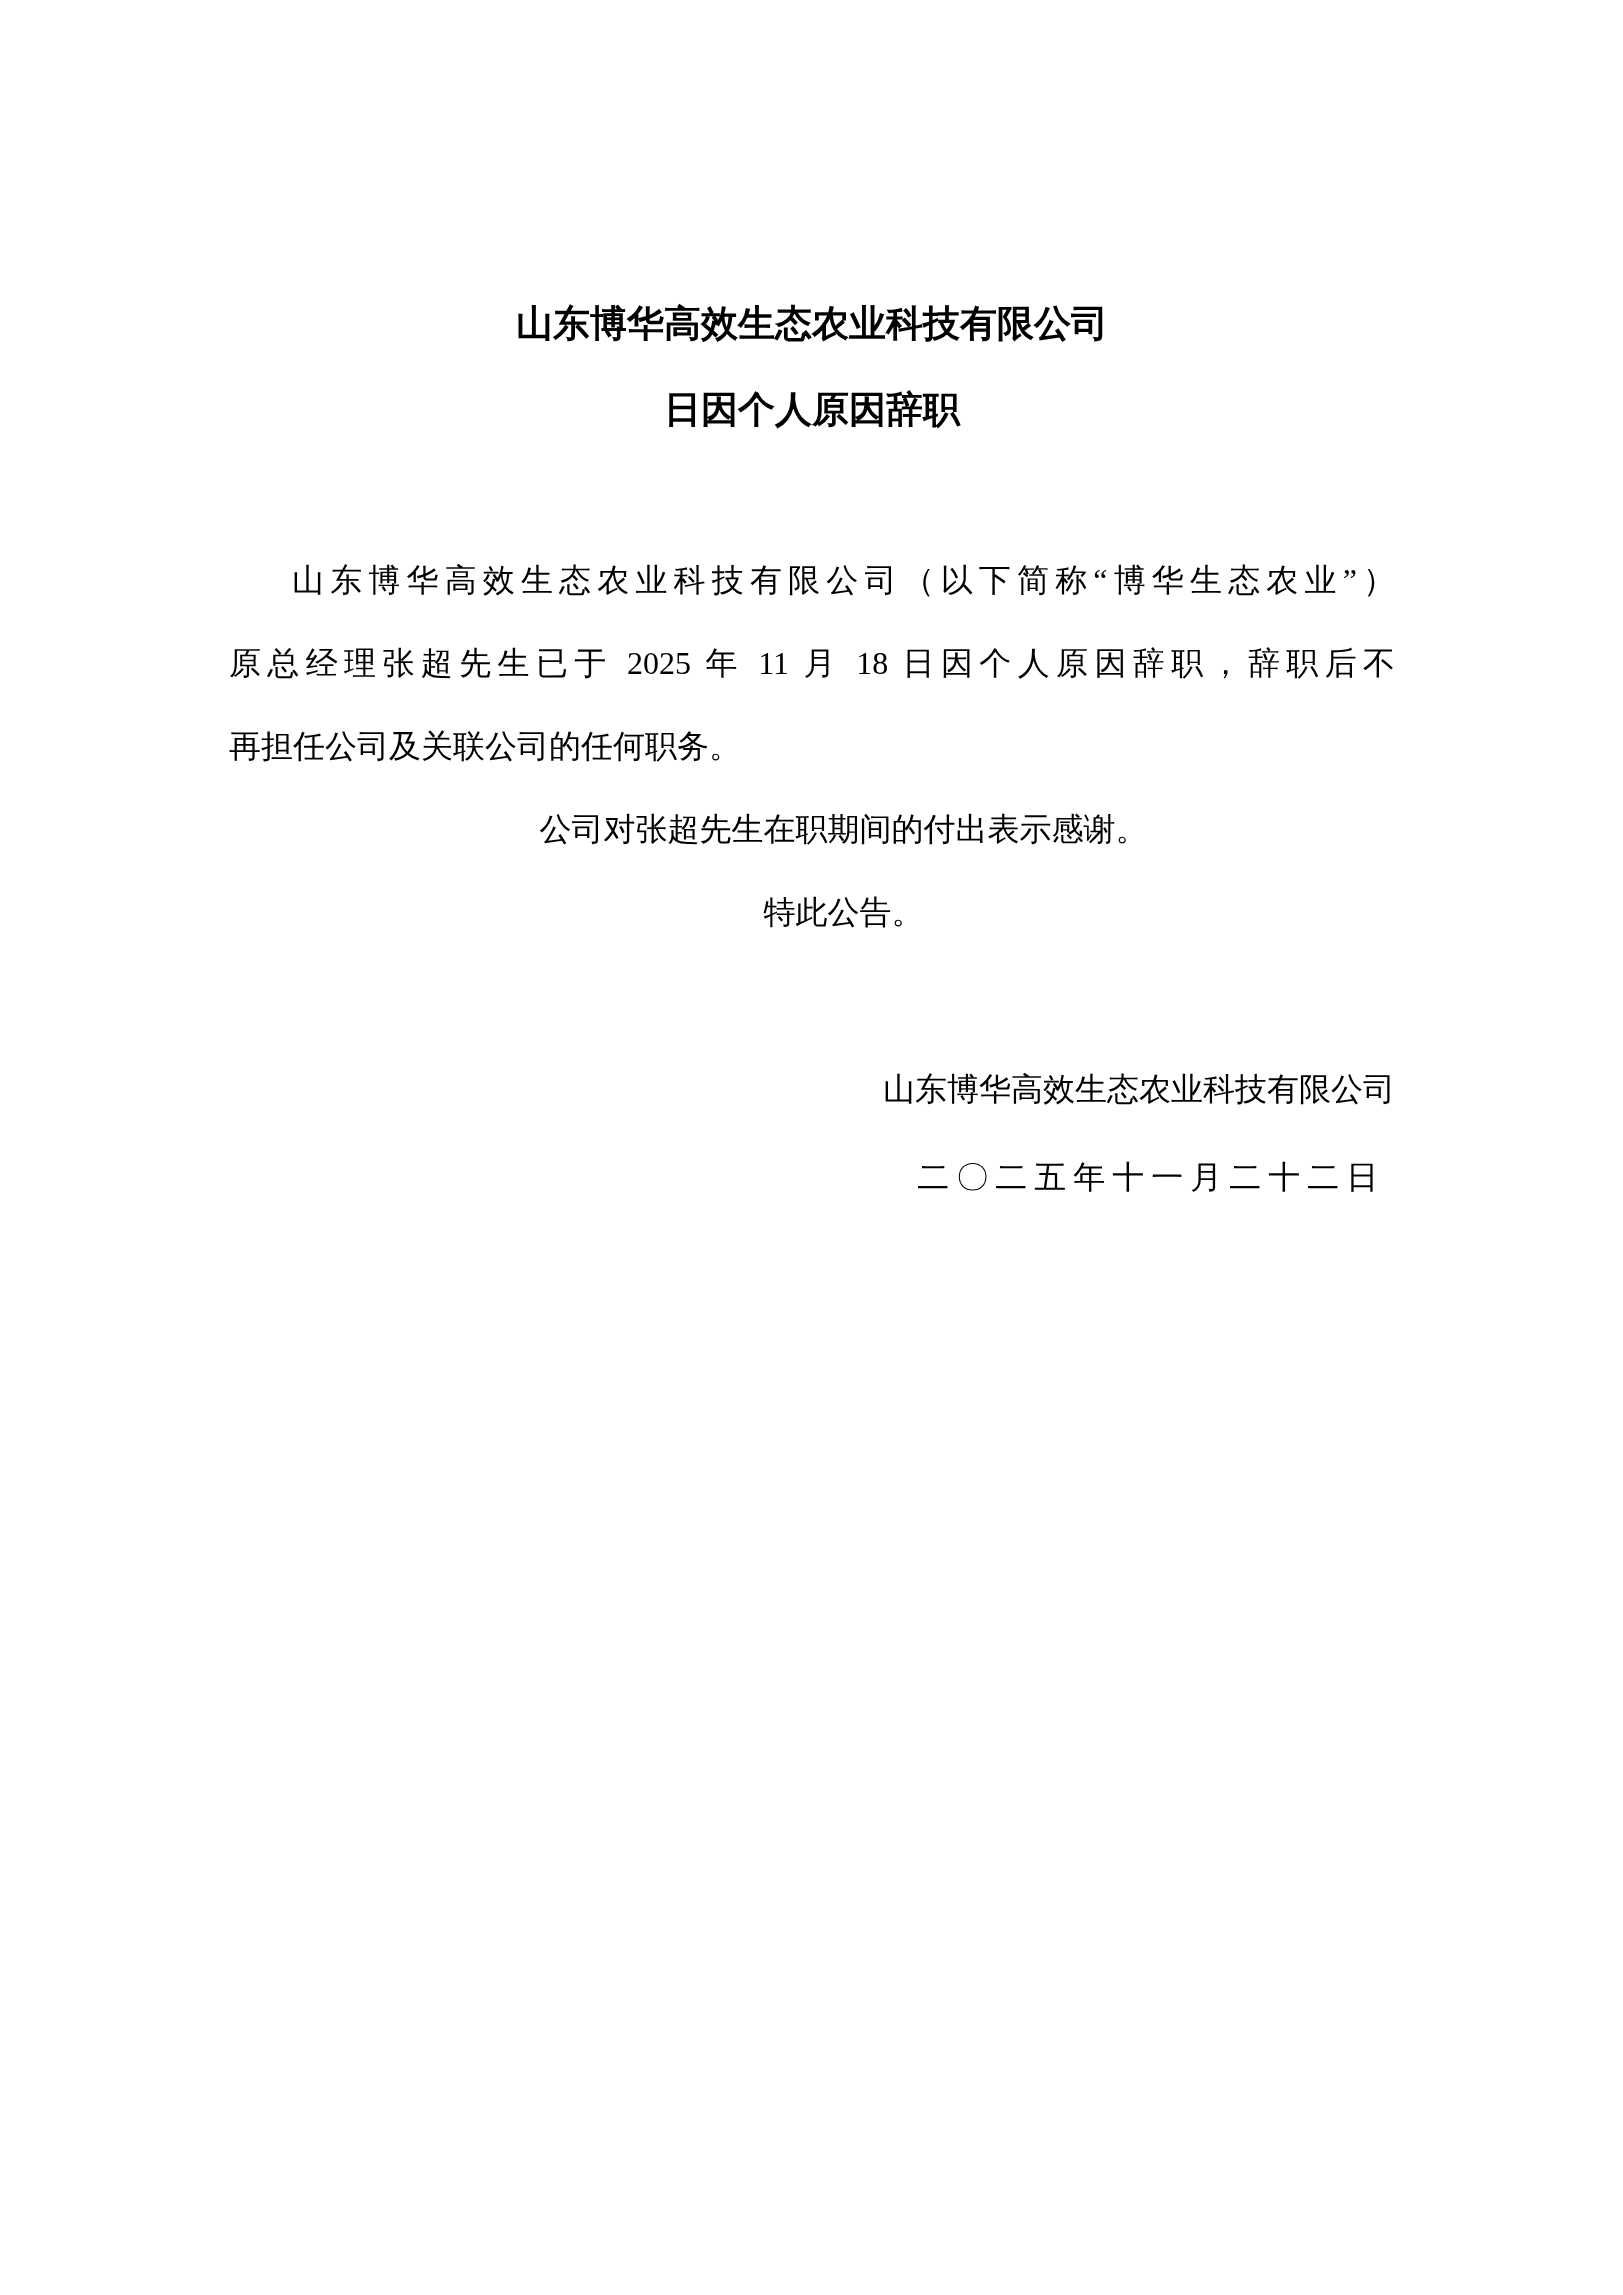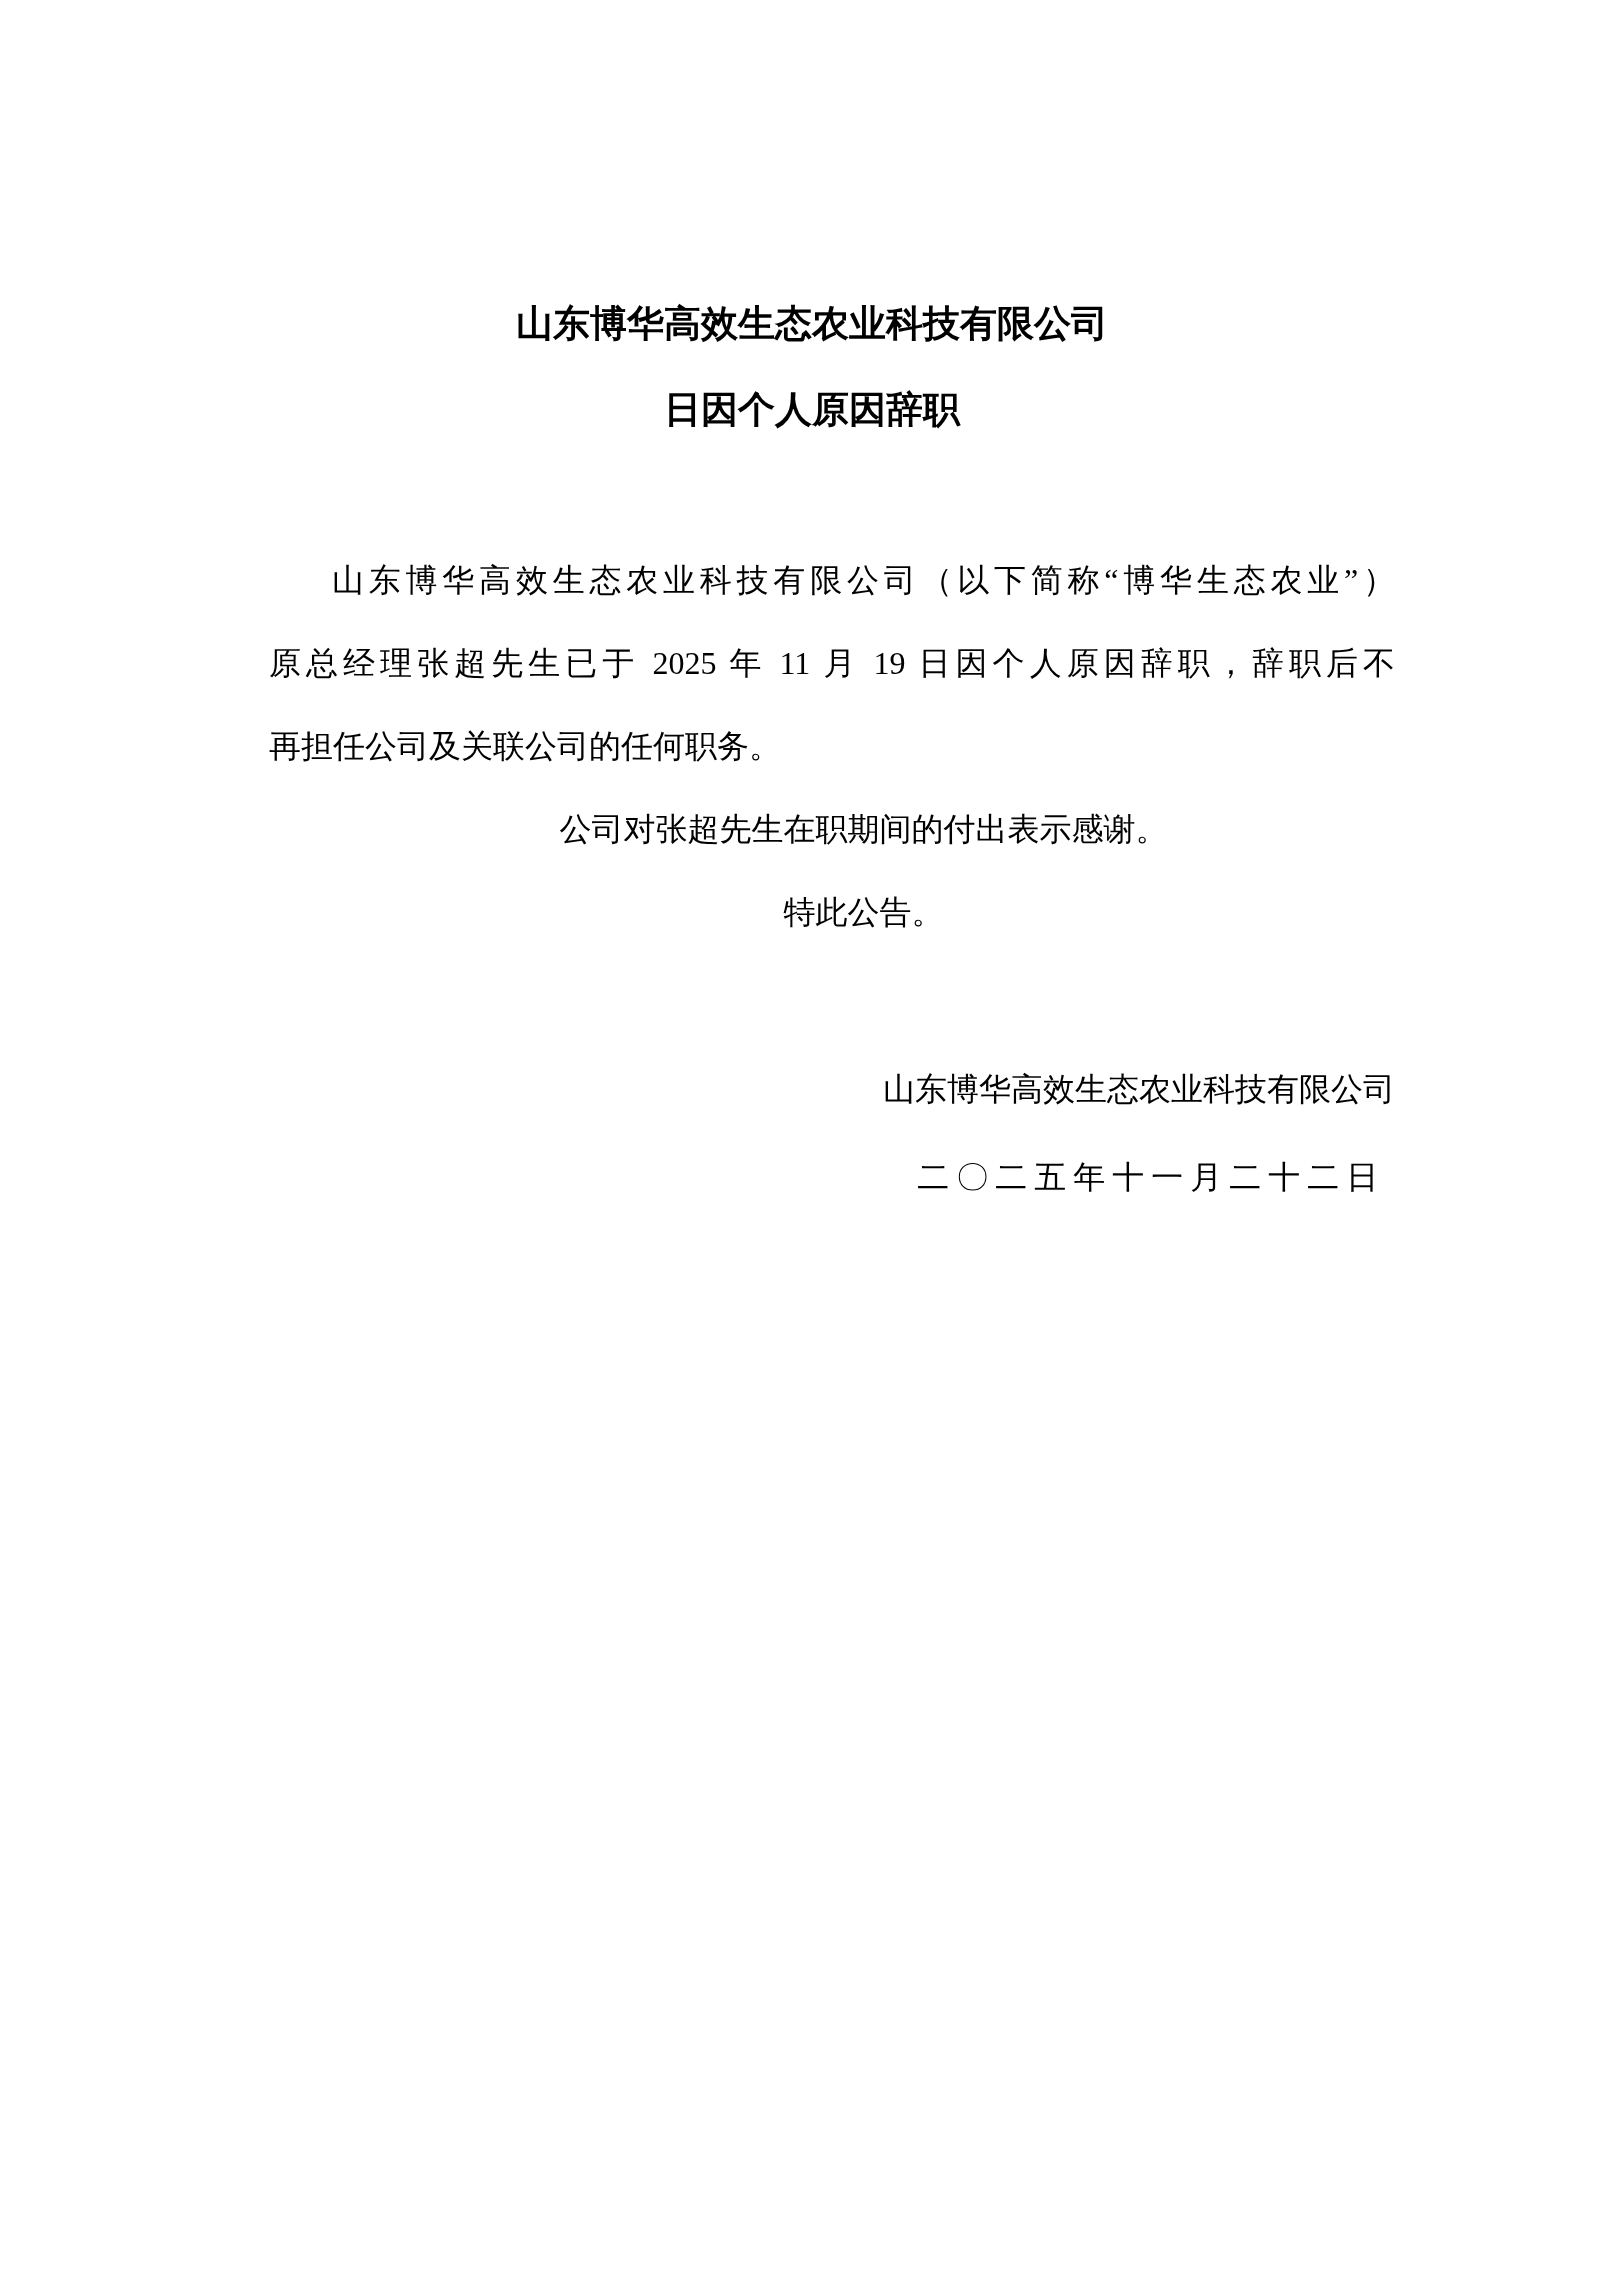--- a/index.html
+++ b/index.html
@@ -29,21 +29,20 @@
     font-weight: bold;
     line-height: 86px;
   }
   .doc-title .title-line {
     display: block;
   }
   .doc-body {
     margin-top: 86px;
     font-size: 32px;
     line-height: 83px;
-    margin-left: 40px;
   }
   .line {
     display: block;
   }
   .line.justified {
     text-align: justify;
     text-align-last: justify;
   }
   .line.indented {
     padding-left: 63px;
@@ -66,21 +65,21 @@
 <div class="page">
   <div class="content">
 
     <h1 class="doc-title">
       <span class="title-line">山东博华高效生态农业科技有限公司</span>
       <span class="title-line">日因个人原因辞职</span>
     </h1>
 
     <div class="doc-body">
       <span class="line justified indented">山东博华高效生态农业科技有限公司（以下简称“博华生态农业”）</span>
-      <span class="line justified">原总经理张超先生已于 2025 年 11 月 19 日因个人原因辞职，辞职后不</span>
+      <span class="line justified">原总经理张超先生已于 2025 年 11 月 18 日因个人原因辞职，辞职后不</span>
       <span class="line">再担任公司及关联公司的任何职务。</span>
       <span class="line indented">公司对张超先生在职期间的付出表示感谢。</span>
       <span class="line indented">特此公告。</span>
     </div>
 
     <div class="signature-block">
       <span class="line">山东博华高效生态农业科技有限公司</span>
       <span class="line date-line">二〇二五年十一月二十二日</span>
     </div>
 

